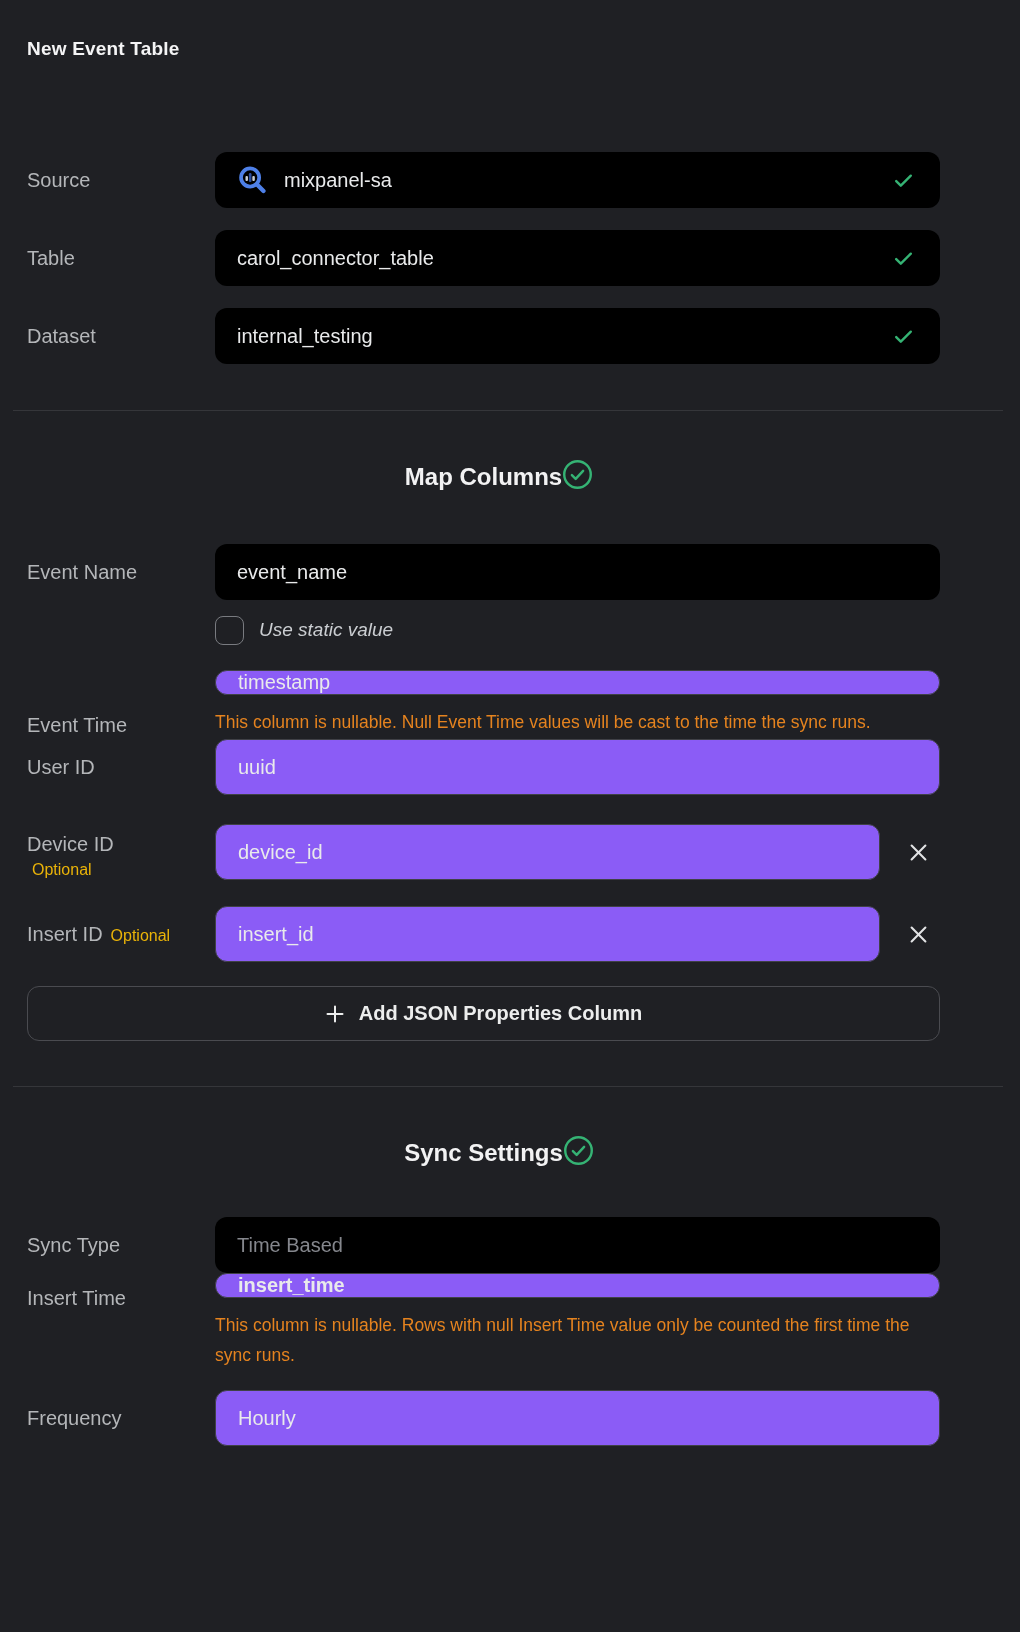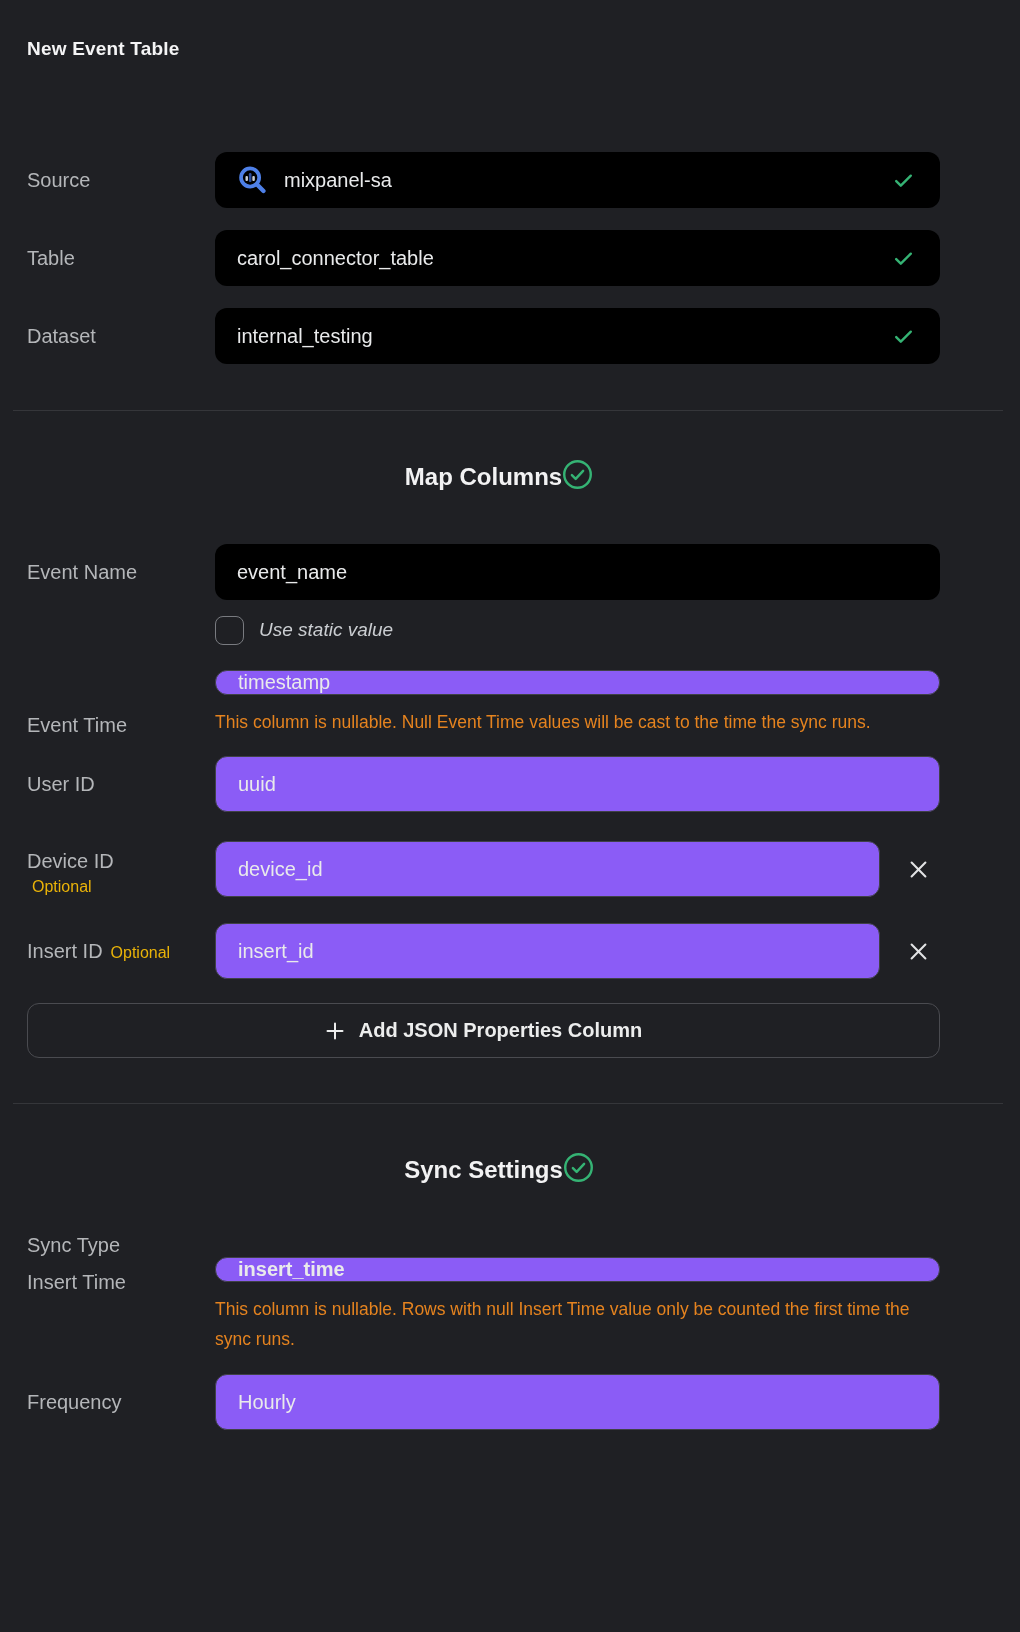--- a/index.html
+++ b/index.html
@@ -61,21 +61,21 @@
     font-family:inherit;font-size:20px;font-weight:bold;color:#eceded;
     cursor:pointer;width:calc(100% - 31px);box-sizing:border-box;
   }
   
   .m-row1{margin-top:88px;}
   .m-gap{margin-top:22px;}
   .m-div1{margin-top:46px;}
   .m-head1{margin-top:48px;}
   .m-evname{margin-top:50px;}
   .m-evtime{margin-top:25px;}
-  .m-userid{margin-top:19px;}
+  .m-userid{margin-top:2px;}
   .m-device{margin-top:29px;}
   .m-insert{margin-top:26px;}
   .m-addbtn{margin-top:24px;}
   .m-div2{margin-top:45px;}
   .m-head2{margin-top:48px;}
   .m-synctype{margin-top:47px;}
   .m-inserttime{}
   .m-freq{margin-top:20px;}
 </style>
 </head>
@@ -218,20 +218,23 @@
     <span>
       <svg width="31" height="31" viewBox="0 0 32 32">
         <circle cx="16" cy="16" r="13.7" fill="none" stroke="#35b374" stroke-width="2.5"></circle>
         <path d="M10.2 16.6l3.9 3.9 7.7-8.3" fill="none" stroke="#35b374" stroke-width="2.5" stroke-linecap="round" stroke-linejoin="round"></path>
       </svg>
     </span>
   </div>
 
   <div class="row m-synctype">
     <div class="label-col">Sync Type</div>
+    <div class="field dim">
+      <span>Time Based</span>
+    </div>
   </div>
 
   <div class="row m-inserttime" style="align-items:flex-start;">
     <div class="label-col" style="padding-top:14px;">Insert Time</div>
     <div class="field-col">
       <div class="field bordered" style="margin-right:31px;font-weight:bold;">
         <span>insert_time</span>
       </div>
       <div class="warning">This column is nullable. Rows with null Insert Time value only be counted the first time the sync runs.</div>
     </div>

